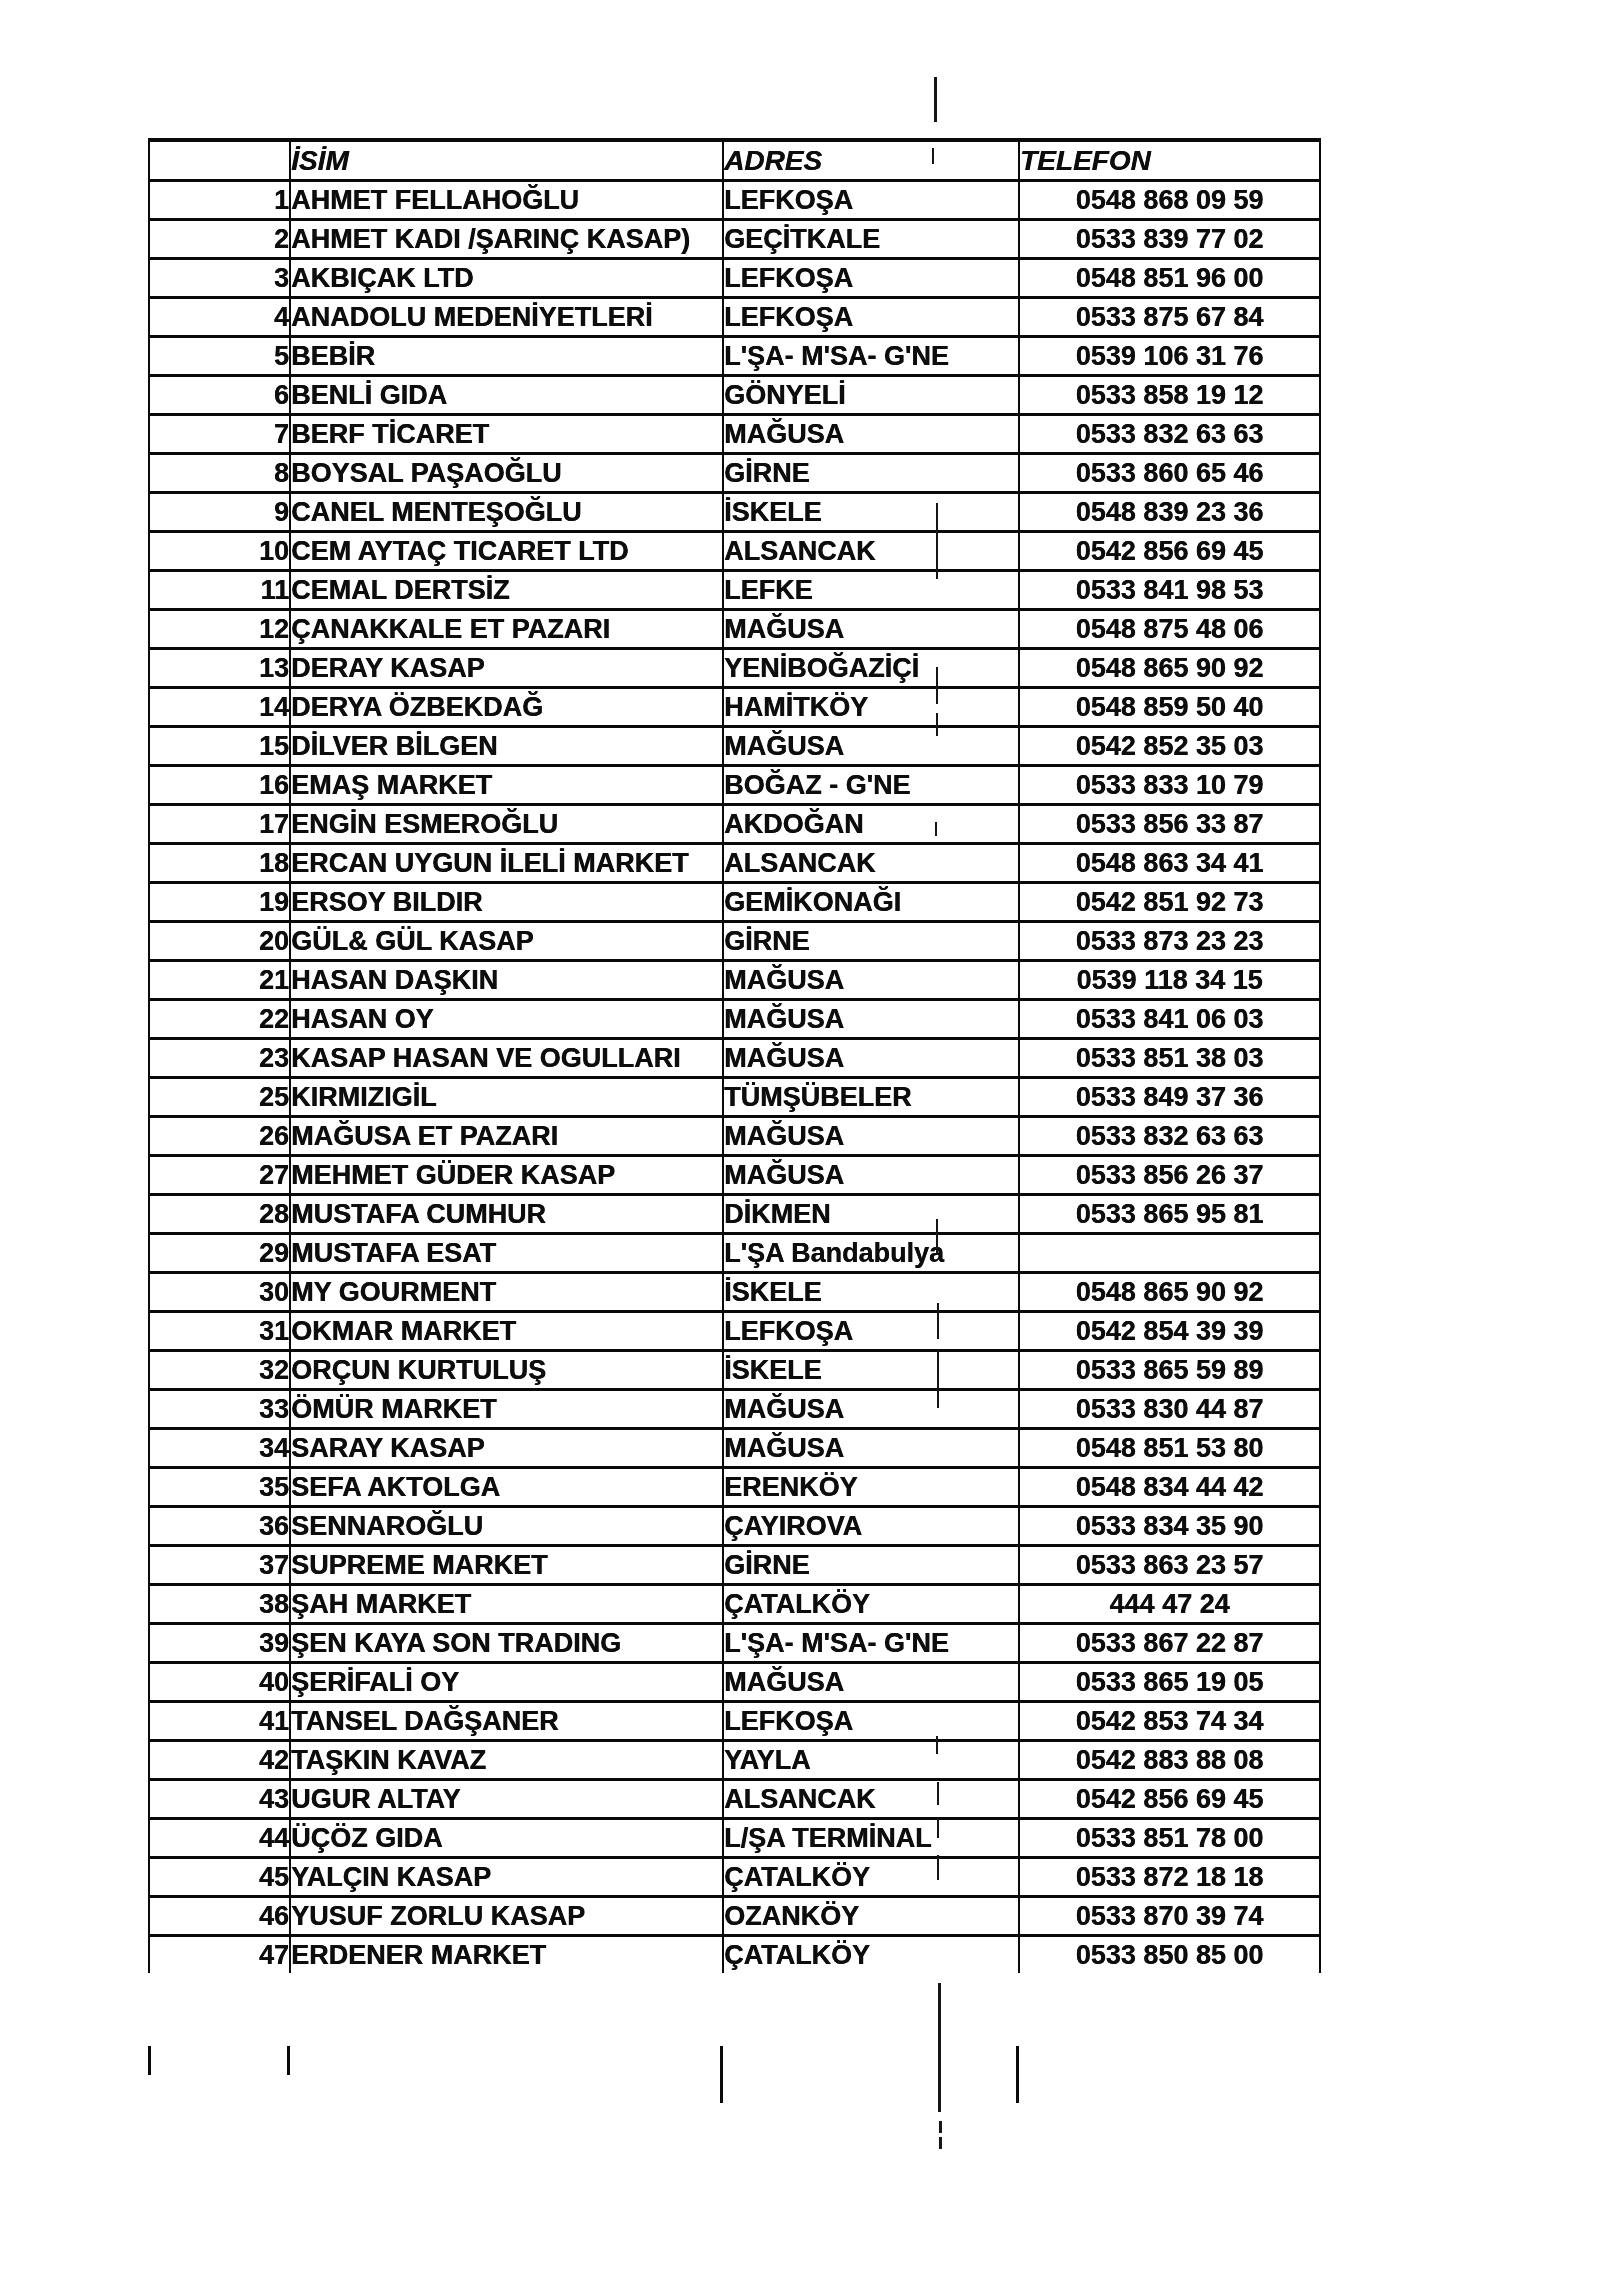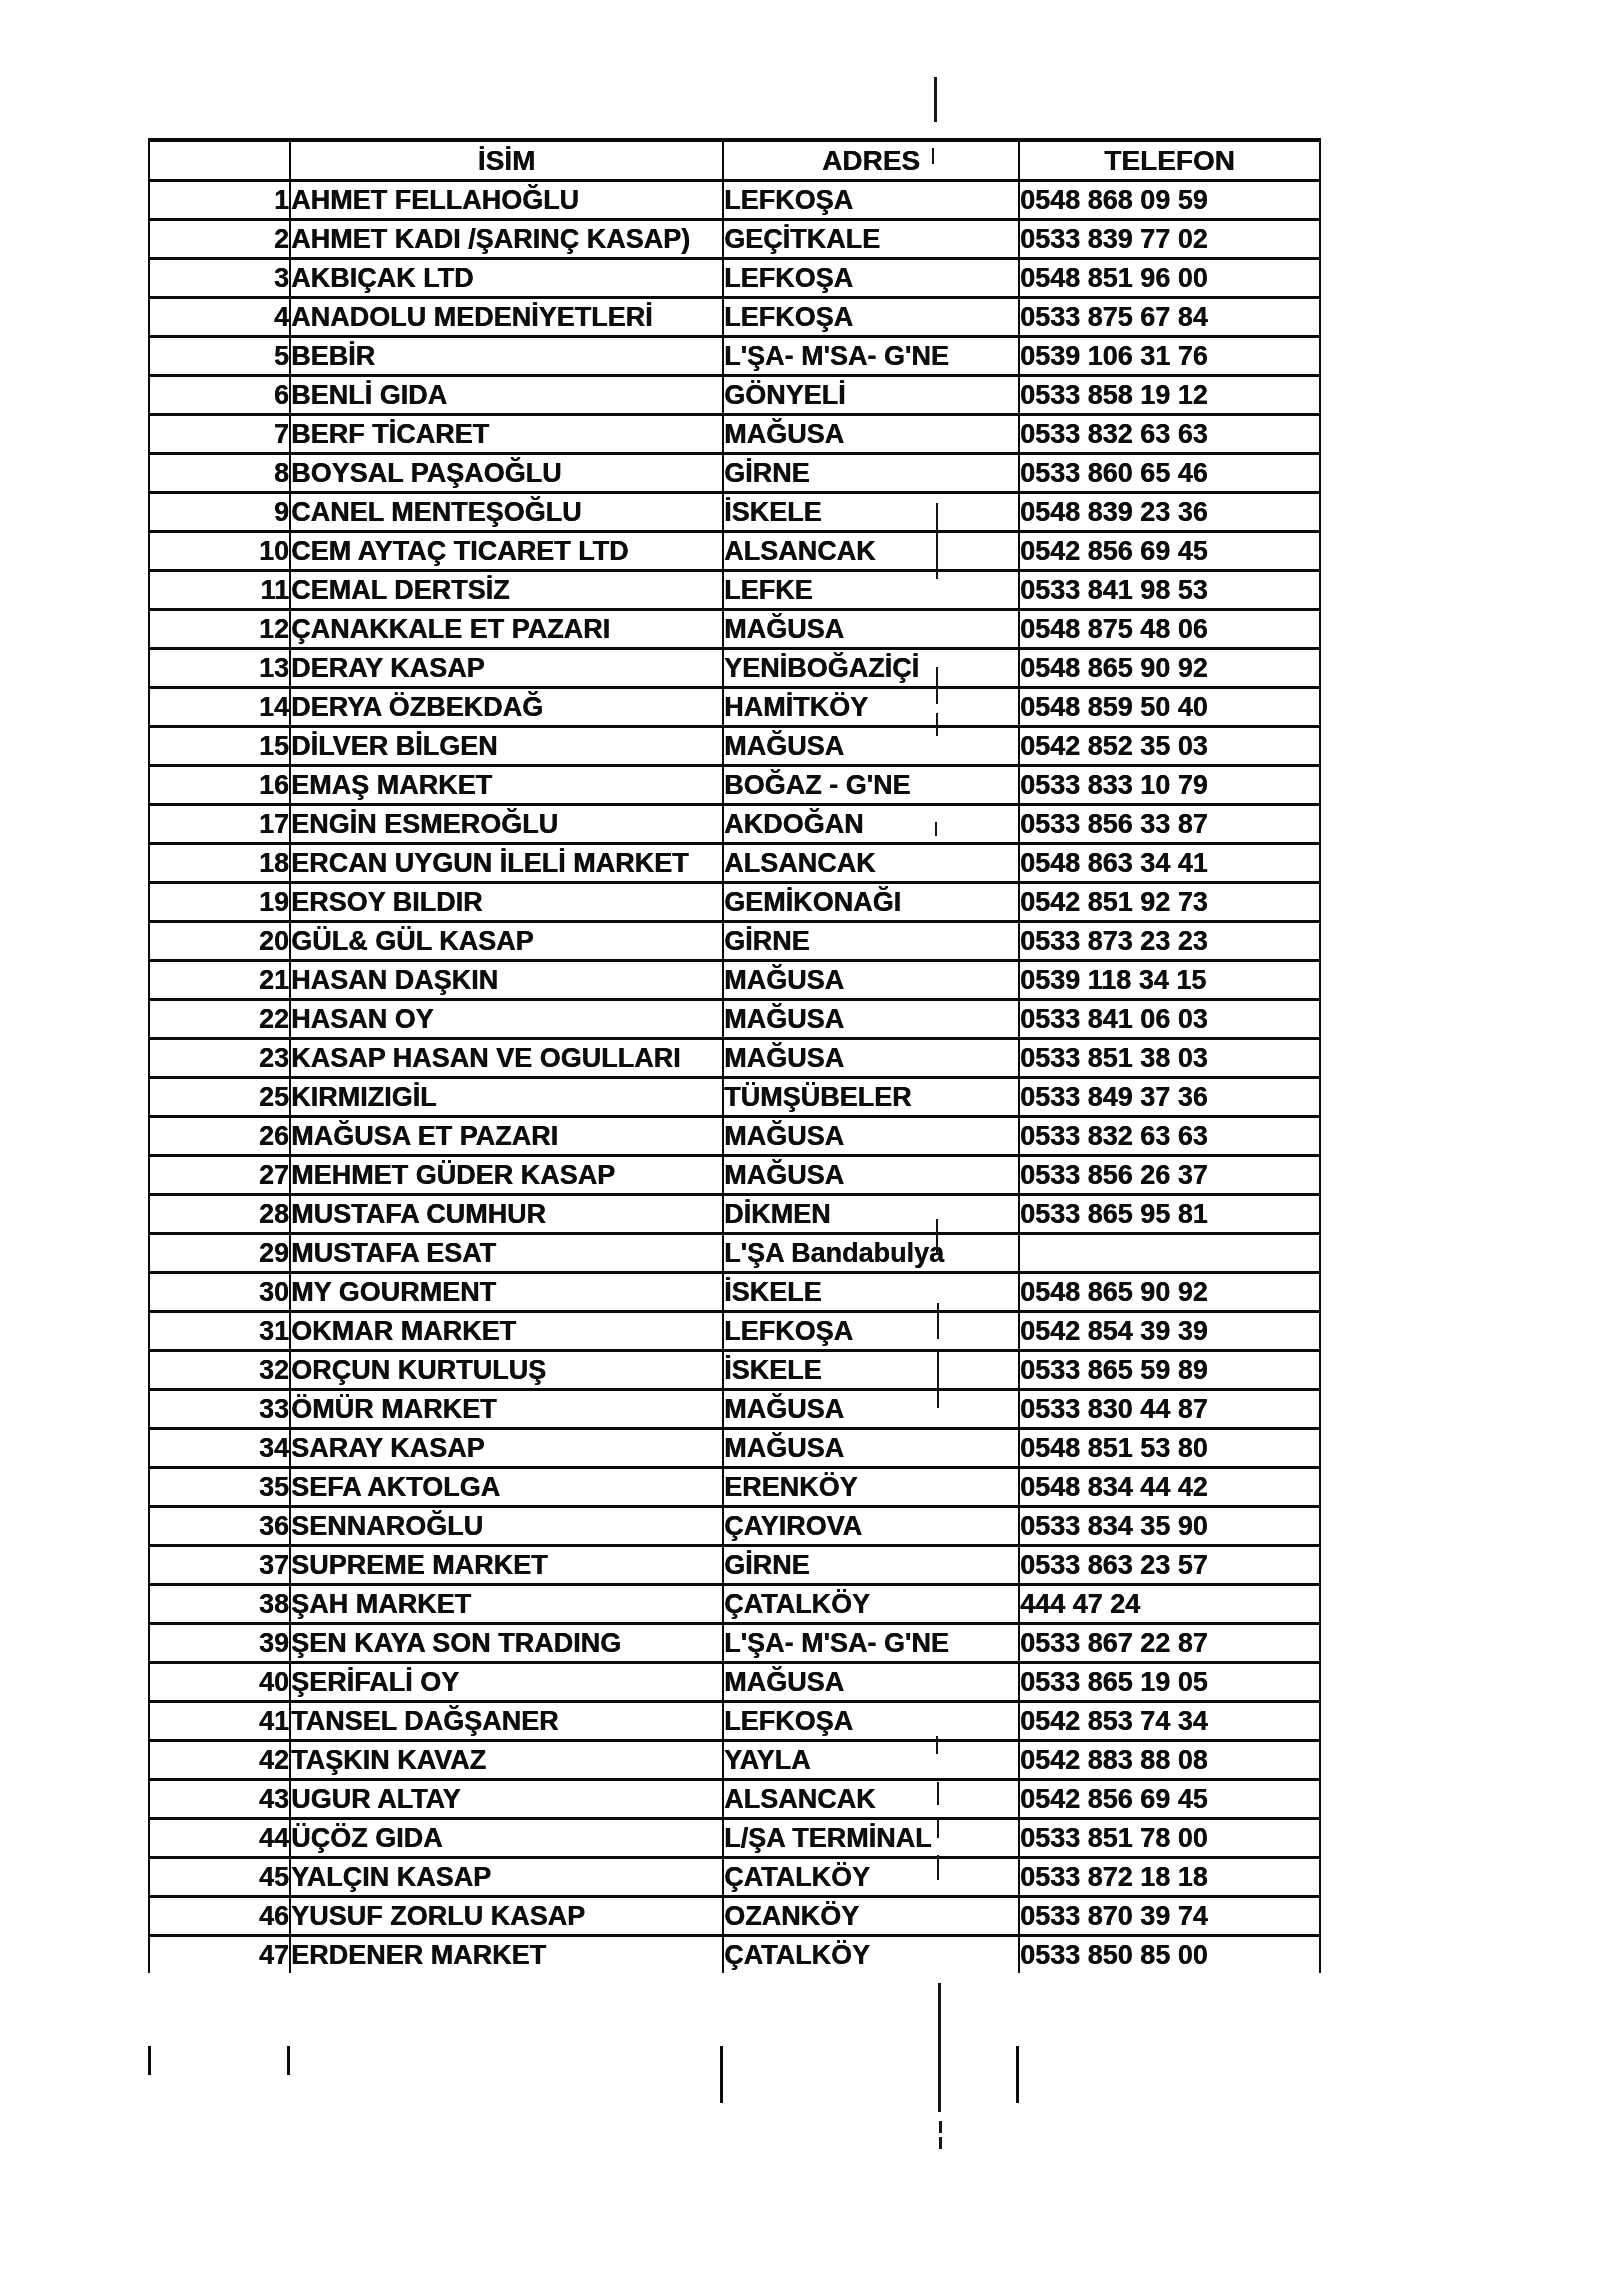--- a/index.html
+++ b/index.html
@@ -40,30 +40,31 @@
     border-bottom: 3.6px solid #0a0a0a;
     padding: 0;
     overflow: visible;
     vertical-align: middle;
     text-shadow: 0.4px 0.4px 0 currentColor;
   }
   table.contacts thead th {
     height: 37px;
     border-top-width: 4.5px;
     font-size: 28px;
-    text-align: center;
+    text-align: left;
+    font-style: italic;
   }
   table.contacts tbody td { height: 36px; }
   table.contacts tbody tr:last-child td { border-bottom: none; }
 
   th.no, td.no   { text-align: right; padding-right: 5.3px; }
   th.isim, td.isim { padding-left: 7.1px; }
   th.adres { text-align: center; }
   td.adres { padding-left: 7.1px; margin-left: 8px; }
-  th.tel, td.tel { padding-left: 7.1px; }
+  th.tel, td.tel { padding-left: 7.1px; text-align: center; }
 
   
   .artifact {
     position: absolute;
     width: 2.7px;
     background: #161616;
   }
   .extension {
     position: absolute;
     width: 2.7px;

